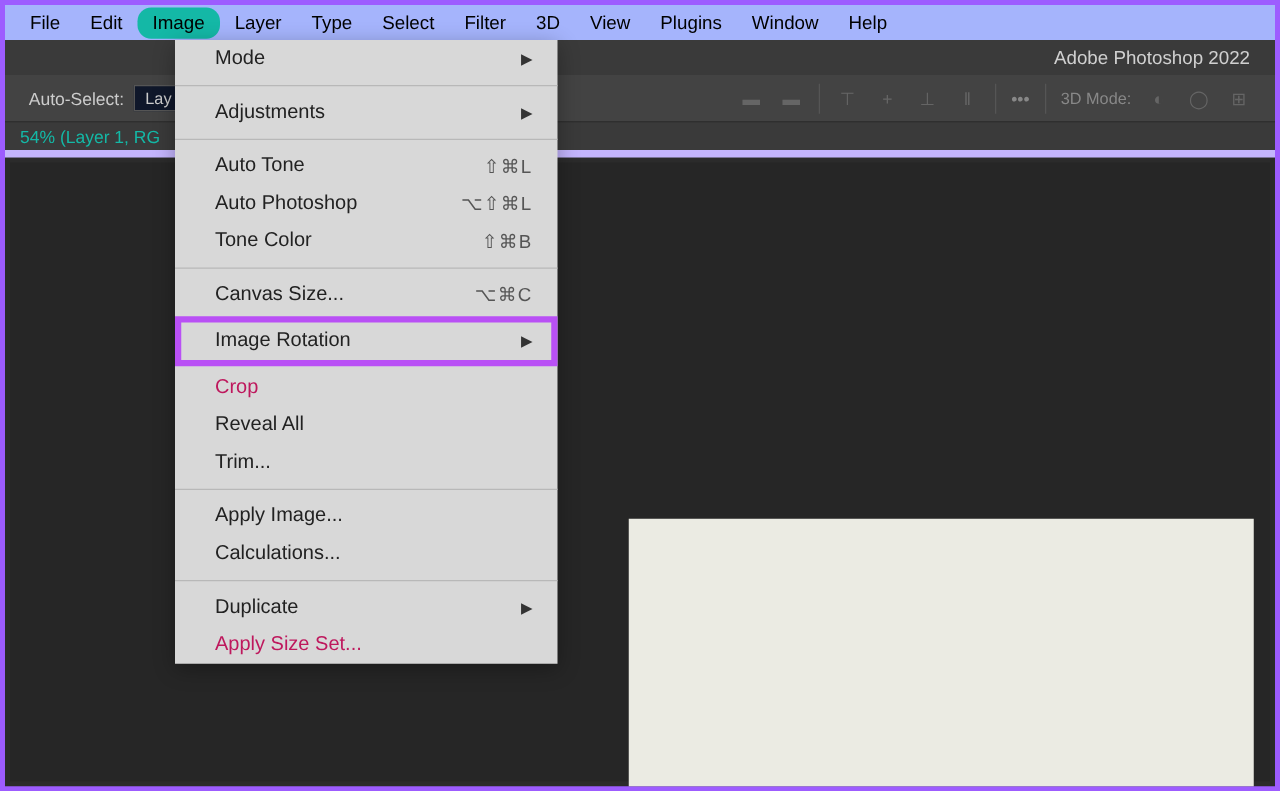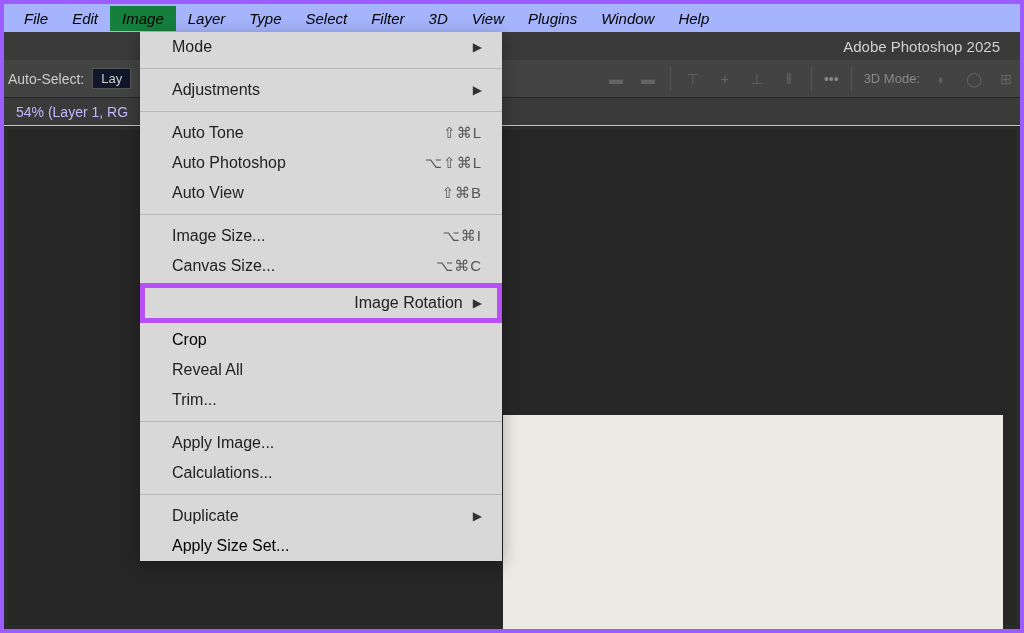--- a/index.html
+++ b/index.html
@@ -13,45 +13,45 @@
       border: 4px solid #9d5cff;
     }
     .menubar {
       background: #a5b4fc;
       height: 28px;
       display: flex;
       align-items: center;
       padding: 0 8px;
       font-size: 15px;
       color: #000;
-      font-style: italic;
     }
     .menubar-item {
       padding: 4px 12px;
       cursor: pointer;
     }
     .menubar-item.active {
-      background: #15803d;
+      background: #14b8a6;
+      border-radius: 11px;
     }
     .titlebar {
       background: #3a3a3a;
       height: 28px;
       display: flex;
       align-items: center;
       justify-content: flex-end;
       padding: 0 20px;
       color: #d0d0d0;
       font-size: 15px;
     }
     .options-bar {
       background: #434343;
       height: 38px;
       display: flex;
       align-items: center;
-      padding: 0 4px;
+      padding: 0 19px;
       color: #ccc;
       font-size: 14px;
       border-bottom: 1px solid #2a2a2a;
     }
     .auto-select-label {
       margin-right: 8px;
     }
     .layer-dropdown {
       background: #0f172a;
       border: 1px solid #555;
@@ -83,23 +83,23 @@
     .mode-3d {
       font-size: 13px;
       color: #888;
     }
     .doc-tab {
       background: #3a3a3a;
       height: 28px;
       display: flex;
       align-items: center;
       padding: 0 12px;
-      color: #c4b5fd;
+      color: #14b8a6;
       font-size: 14px;
-      border-bottom: 1px solid #c4b5fd;
+      border-bottom: 6px solid #c4b5fd;
     }
     .workspace {
       position: absolute;
       top: 126px;
       left: 4px;
       right: 4px;
       bottom: 4px;
       background: #262626;
     }
     .canvas-area {
@@ -107,42 +107,41 @@
       left: 495px;
       top: 285px;
       width: 500px;
       height: 230px;
       background: #ebebe3;
     }
     .dropdown-menu {
       position: absolute;
       top: 28px;
       left: 136px;
-      width: 362px;
+      width: 306px;
       background: #d8d8d8;
       box-shadow: 0 4px 16px rgba(0,0,0,0.3);
       font-size: 16px;
       color: #222;
       z-index: 100;
     }
     .menu-item {
       display: flex;
       align-items: center;
       justify-content: space-between;
       padding: 6px 20px 6px 32px;
       cursor: pointer;
     }
     .menu-item.disabled {
-      color: #000000;
+      color: #be185d;
     }
     .menu-item.highlighted-box {
       border: 5px solid #b950f5;
       margin: 2px 0;
       padding: 6px 15px 6px 27px;
-      text-align: right;
     }
     .menu-label {
       flex: 1;
     }
     .shortcut {
       color: #555;
       font-size: 15px;
       letter-spacing: 1px;
     }
     .submenu-arrow {
@@ -168,21 +167,21 @@
   <div class="menubar-item">Select</div>
   <div class="menubar-item">Filter</div>
   <div class="menubar-item">3D</div>
   <div class="menubar-item">View</div>
   <div class="menubar-item">Plugins</div>
   <div class="menubar-item">Window</div>
   <div class="menubar-item">Help</div>
 </div>
 
 <div class="titlebar">
-  <span>Adobe Photoshop 2025</span>
+  <span>Adobe Photoshop 2022</span>
 </div>
 
 <div class="options-bar">
   <span class="auto-select-label">Auto-Select:</span>
   <span class="layer-dropdown">Lay</span>
   <div class="options-right">
     <div class="tool-icon">▬</div>
     <div class="tool-icon">▬</div>
     <div class="divider"></div>
     <div class="tool-icon">⊤</div>
@@ -220,28 +219,24 @@
   <div class="menu-separator"></div>
   <div class="menu-item">
     <span class="menu-label">Auto Tone</span>
     <span class="shortcut">⇧⌘L</span>
   </div>
   <div class="menu-item">
     <span class="menu-label">Auto Photoshop</span>
     <span class="shortcut">⌥⇧⌘L</span>
   </div>
   <div class="menu-item">
-    <span class="menu-label">Auto View</span>
+    <span class="menu-label">Tone Color</span>
     <span class="shortcut">⇧⌘B</span>
   </div>
   <div class="menu-separator"></div>
-  <div class="menu-item">
-    <span class="menu-label">Image Size...</span>
-    <span class="shortcut">⌥⌘I</span>
-  </div>
   <div class="menu-item">
     <span class="menu-label">Canvas Size...</span>
     <span class="shortcut">⌥⌘C</span>
   </div>
   <div class="menu-item highlighted-box">
     <span class="menu-label">Image Rotation</span>
     <span class="submenu-arrow">▶</span>
   </div>
   <div class="menu-item disabled">
     <span class="menu-label">Crop</span>

